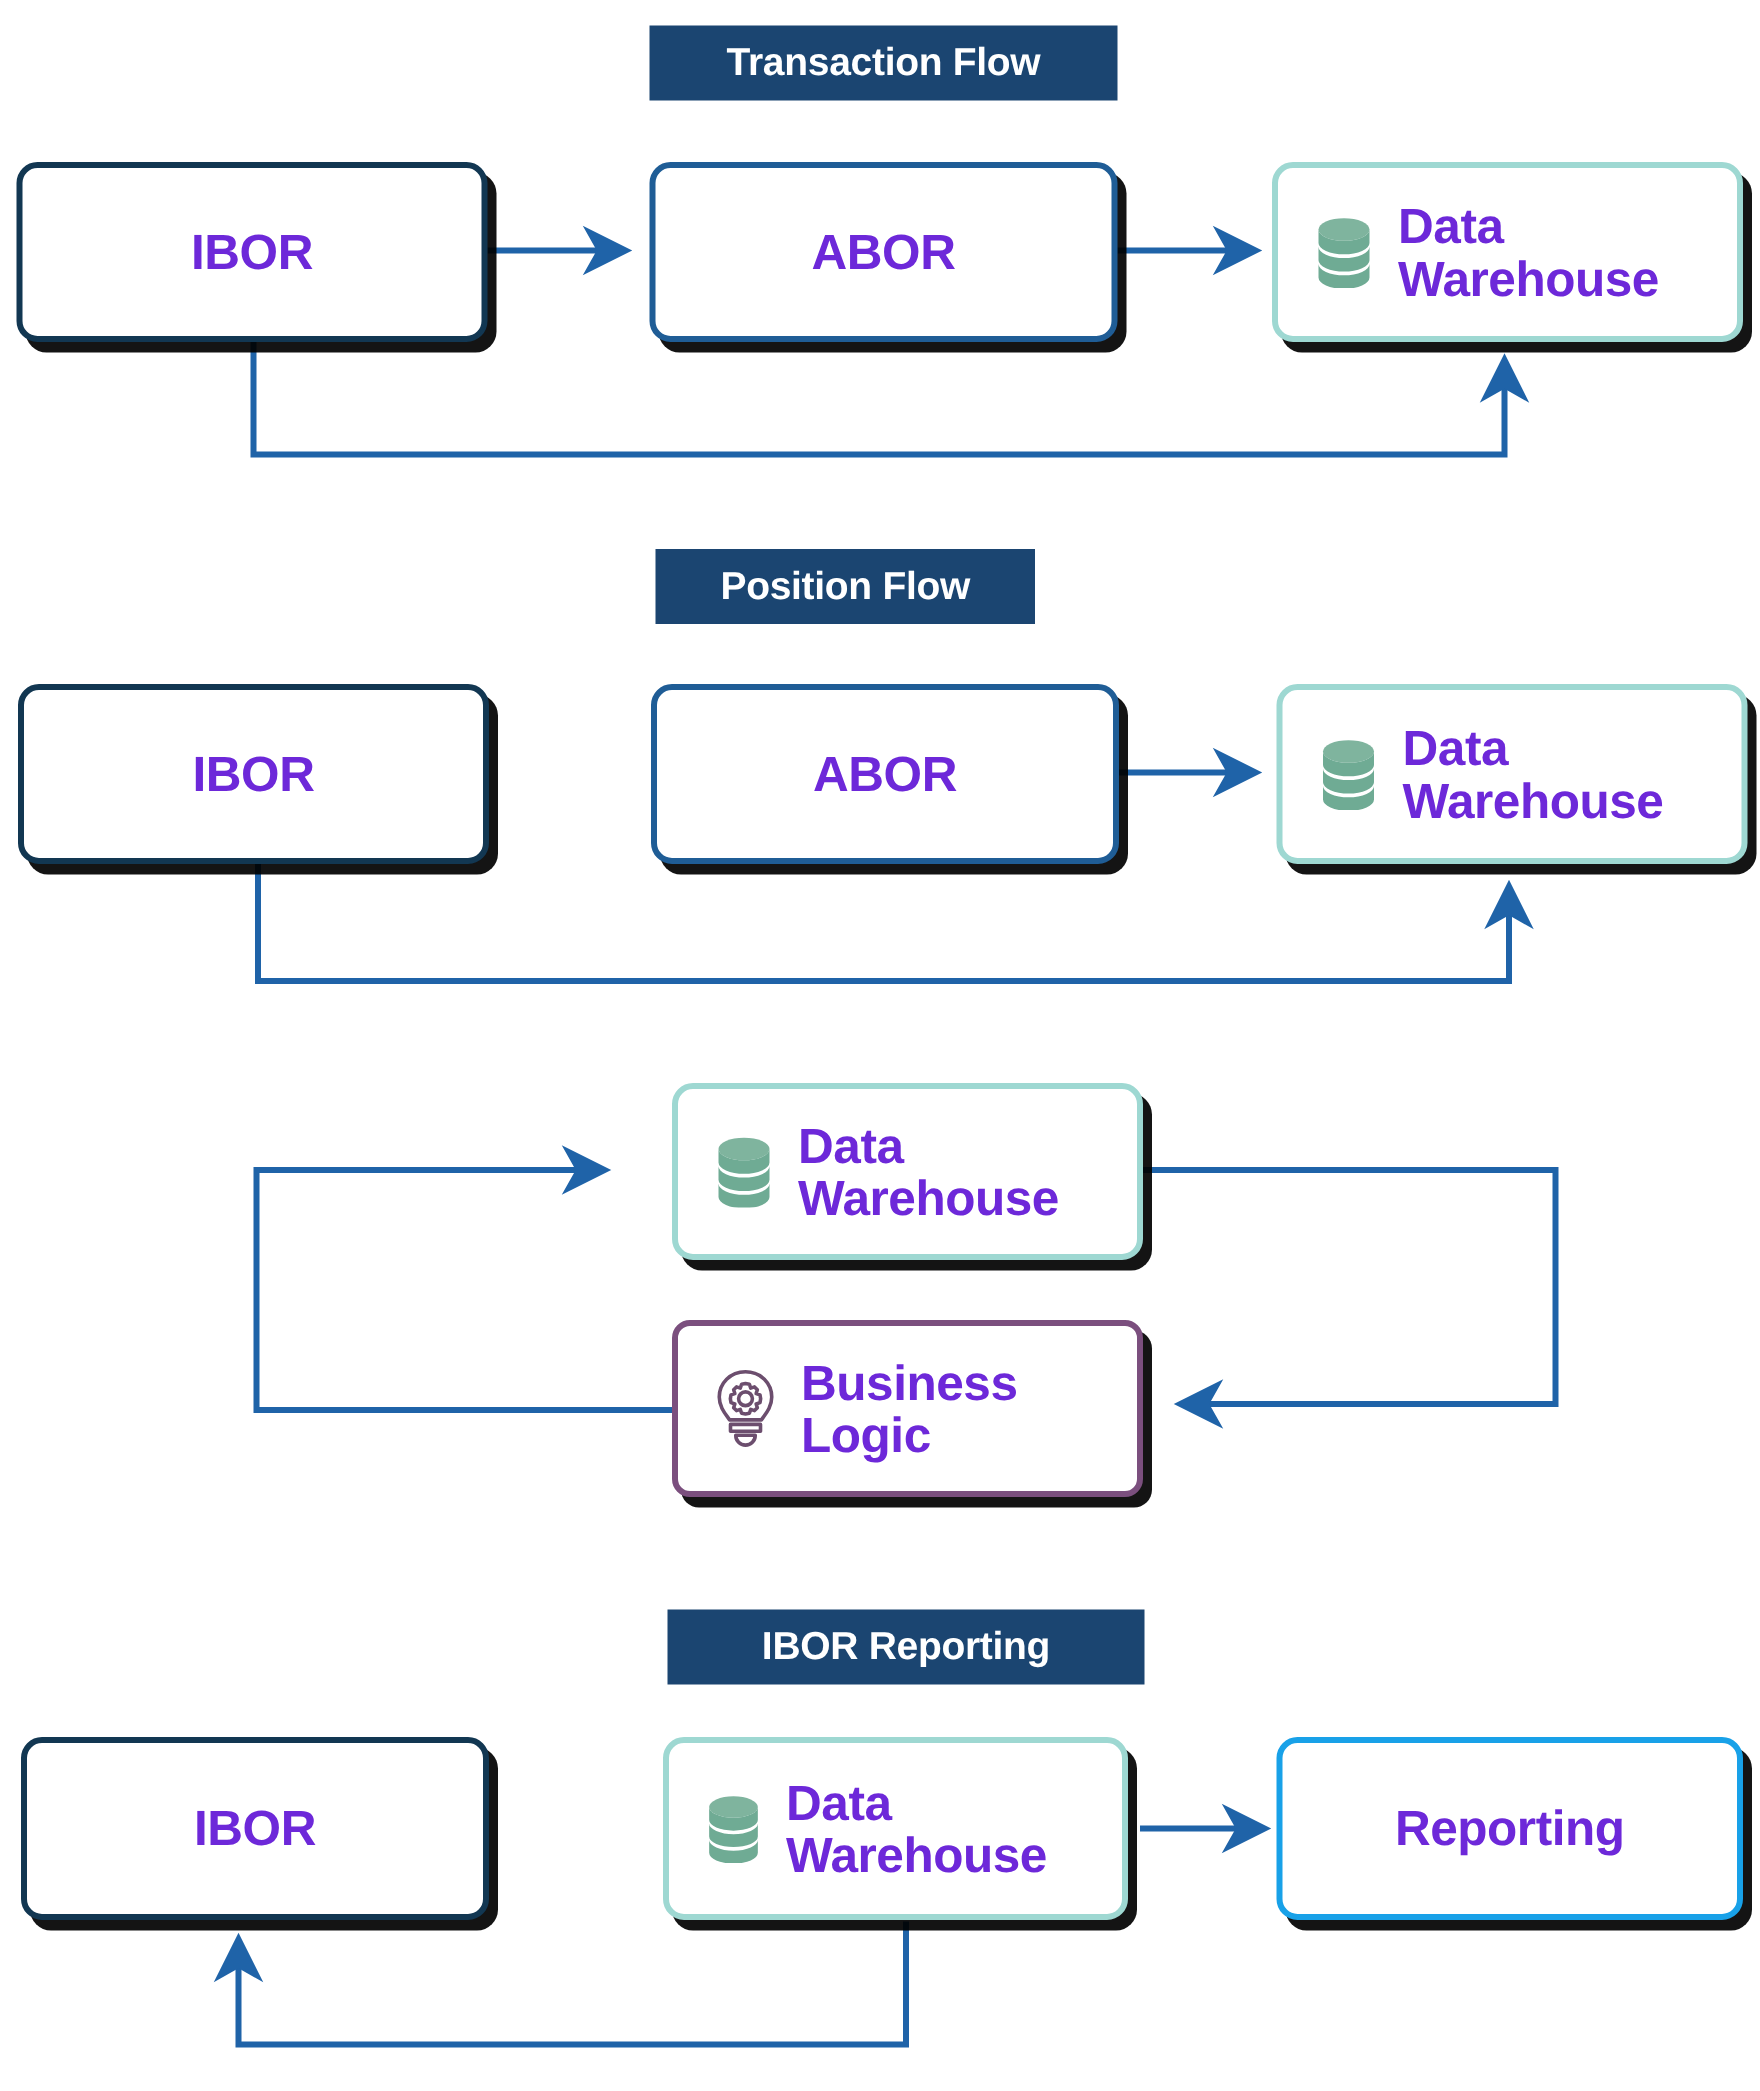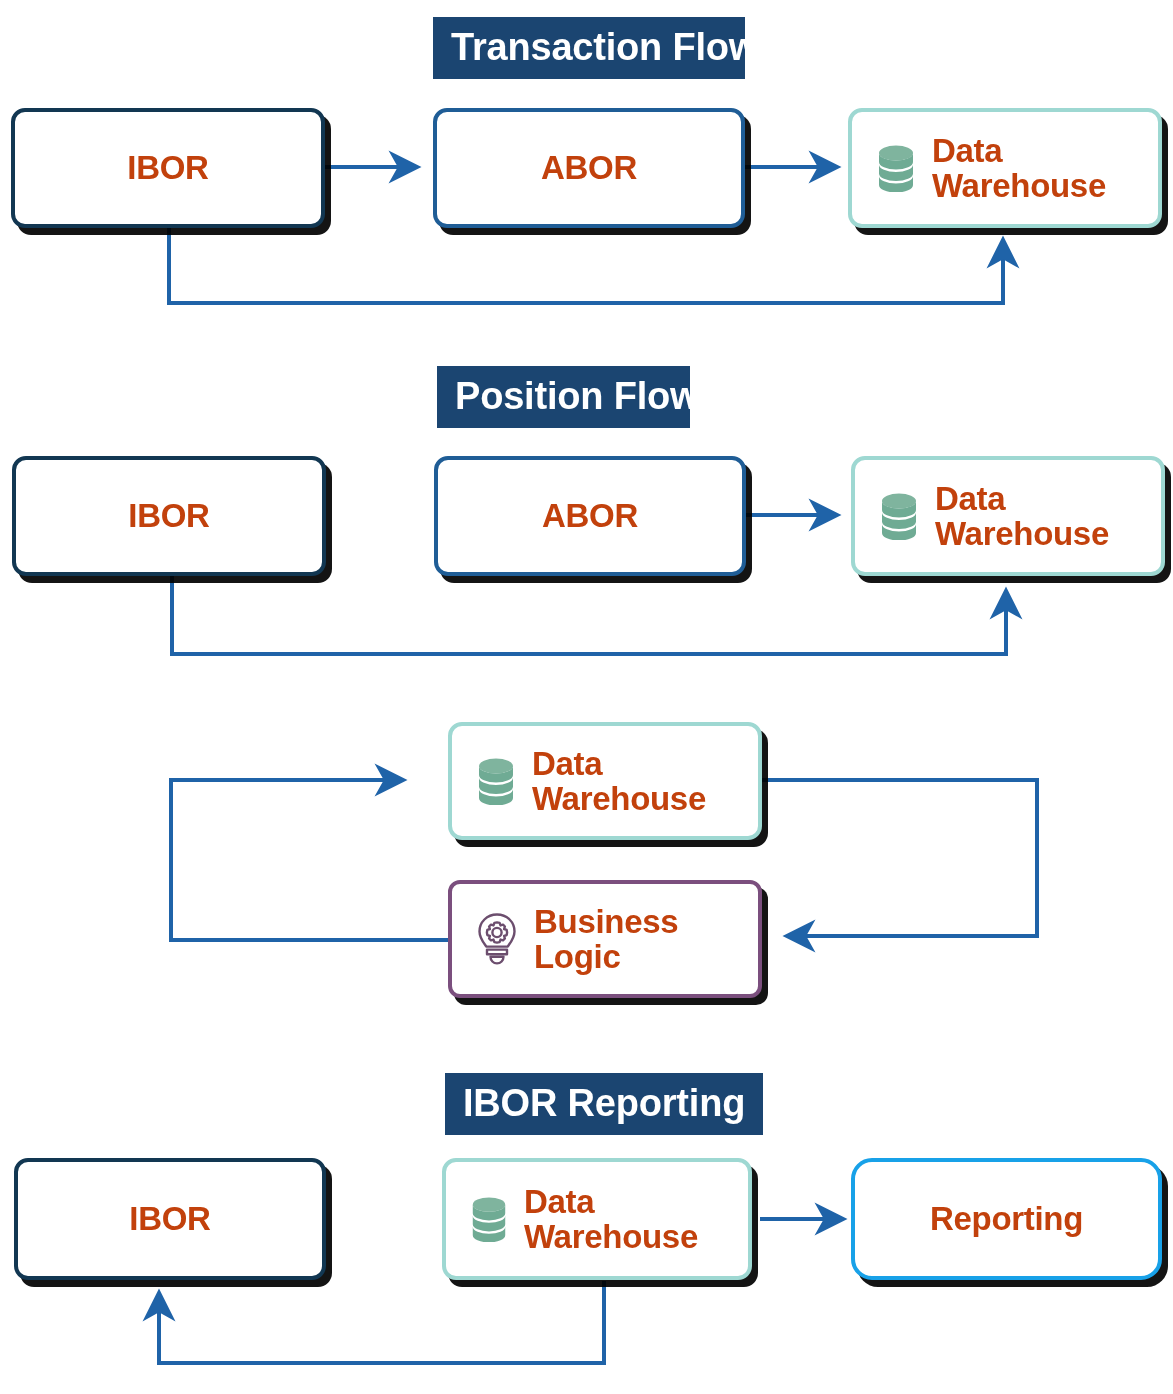--- a/index.html
+++ b/index.html
@@ -20,21 +20,21 @@
     width: 1173px;
     height: 1394px;
   }
 
   
   .section-title {
     position: absolute;
     background: #1b4571;
     color: #ffffff;
     font-weight: bold;
-    font-size: 38px;
+    font-size: 26px;
     line-height: 1;
     padding: 11px 18px 13px 18px;
     white-space: nowrap;
     letter-spacing: -0.2px;
     box-sizing: border-box;
     text-align: center;
   }
 
   
   .node {
@@ -46,21 +46,21 @@
     border-radius: 14px;
     box-shadow: 6px 7px 0 0 rgba(0,0,0,0.92);
     display: flex;
     align-items: center;
     justify-content: center;
     gap: 14px;
     padding: 0 10px;
   }
   .node .label {
     font-weight: bold;
-    color: #c2410c;
+    color: #6d28d9;
     font-size: 33px;
     line-height: 1.07;
     white-space: pre-line;
     letter-spacing: -0.3px;
   }
   .node.centered { justify-content: center; }
   .node.with-icon { justify-content: flex-start; padding-left: 22px; }
 
   .border-navy  { border-color: #123752; }
   .border-steel { border-color: #1f5d96; }
@@ -205,17 +205,17 @@
     <svg class="icon" width="42" height="46" viewBox="0 0 44 48">
       <ellipse cx="22" cy="9" rx="17" ry="7.5" fill="#7fb49e"></ellipse>
       <path d="M5 9 v9 a17 7.5 0 0 0 34 0 v-9 a17 7.5 0 0 1 -34 0 z" fill="#6fab94"></path>
       <path d="M5 20.5 v9 a17 7.5 0 0 0 34 0 v-9 a17 7.5 0 0 1 -34 0 z" fill="#6fab94"></path>
       <path d="M5 32 v9 a17 7.5 0 0 0 34 0 v-9 a17 7.5 0 0 1 -34 0 z" fill="#6fab94"></path>
     </svg>
     <span class="label">Data
 Warehouse</span>
   </div>
 
-  <div class="node centered border-blue" style="left:851px; top:1158px; width:311px; height:122px;border-radius:21px;">
+  <div class="node centered border-blue" style="left:851px; top:1158px; width:311px; height:122px;">
     <span class="label">Reporting</span>
   </div>
 
 </div>
 
 </body></html>

